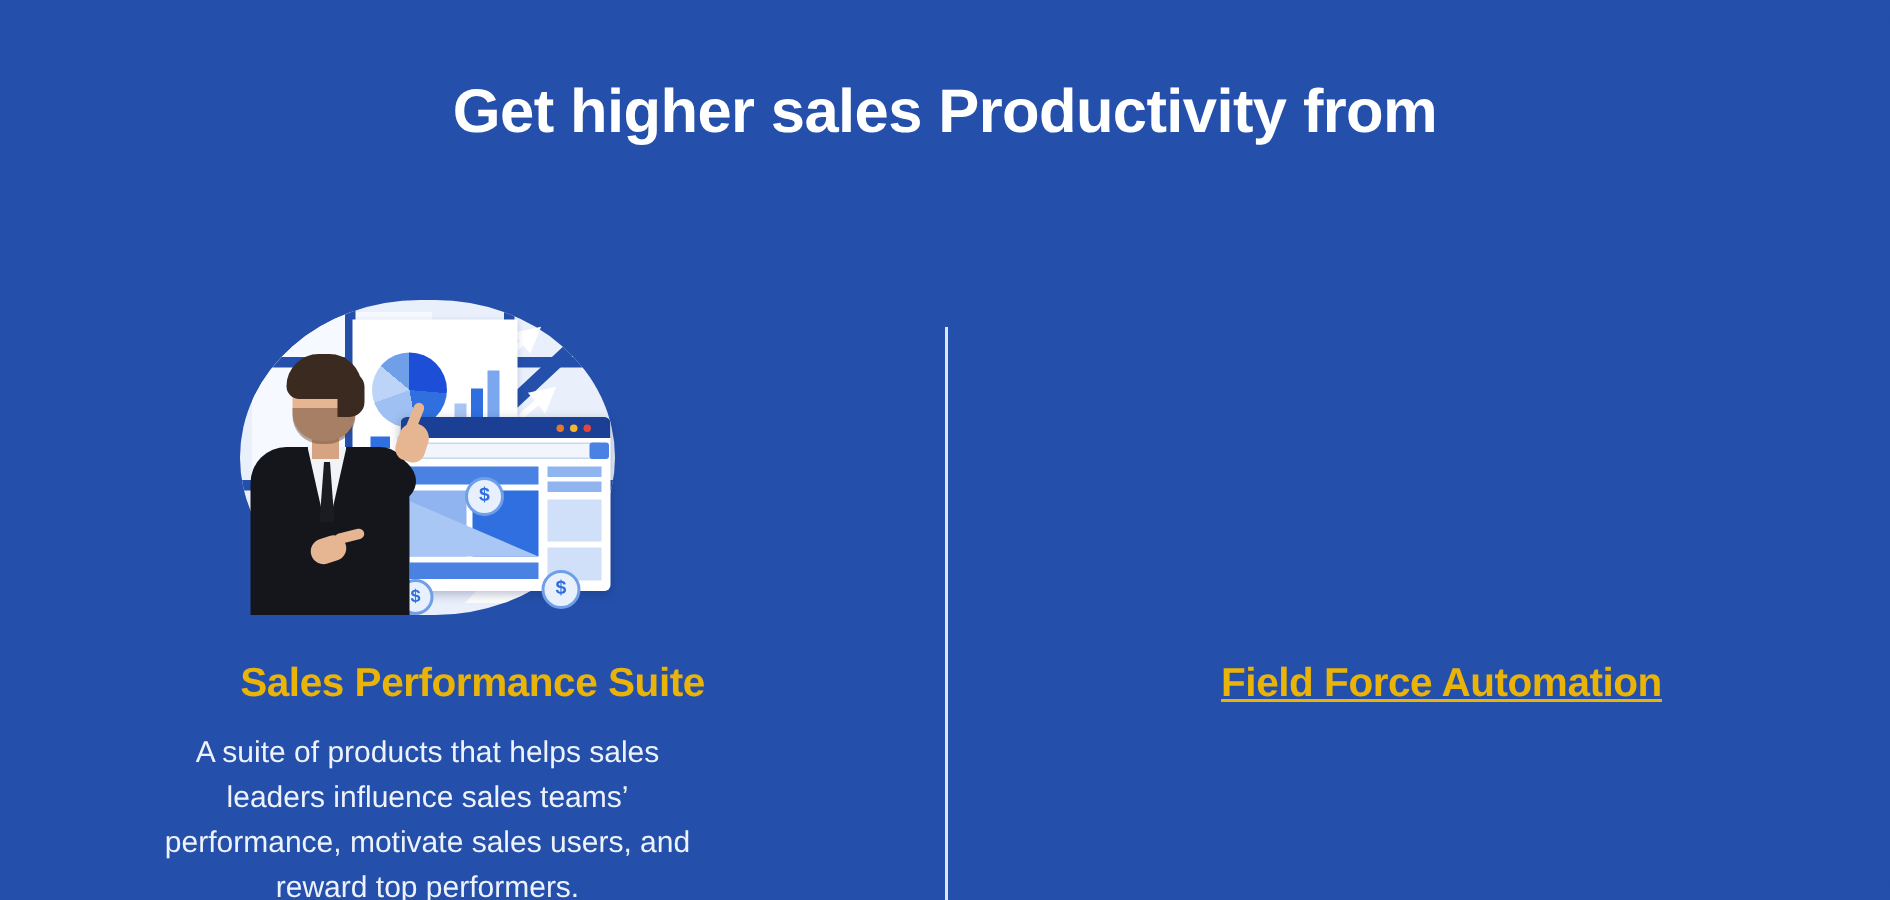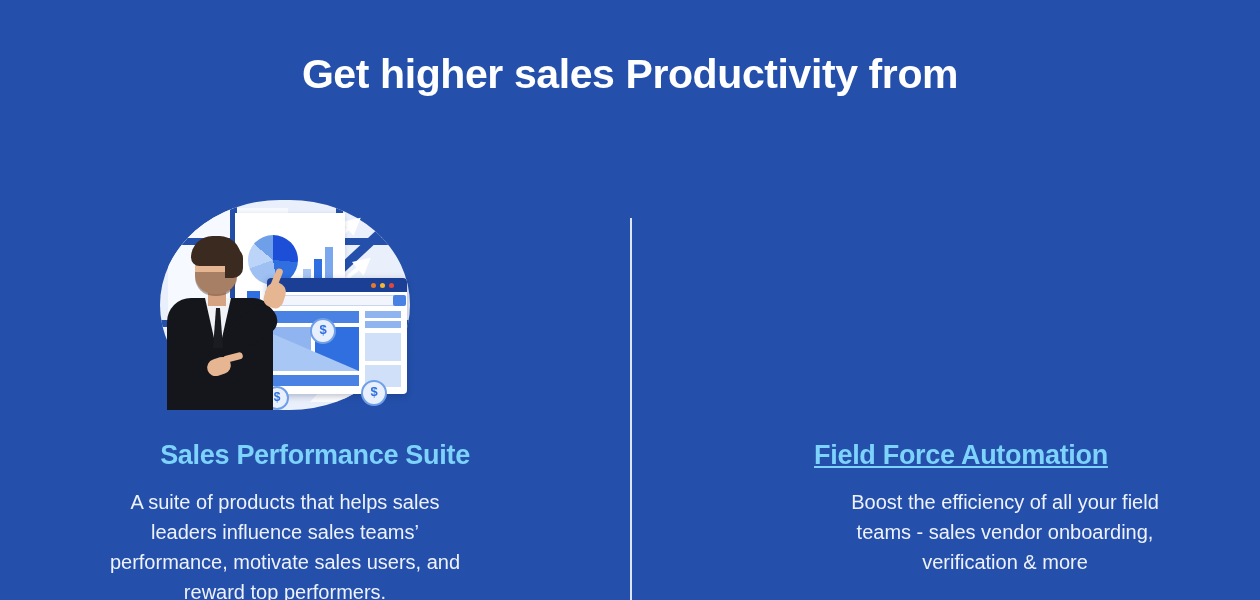--- a/index.html
+++ b/index.html
@@ -61,21 +61,21 @@
     left: 630px;
     top: 218px;
     width: 2px;
     height: 382px;
     background: #e8eefc;
     opacity: .95;
   }
 
   
   .card-title {
-    color: #7dd3fc;
+    color: #eab308;
     font-size: 27px;
     font-weight: bold;
     letter-spacing: -0.3px;
     text-align: center;
     margin: 0;
     font-family: "Liberation Sans", sans-serif;
   }
   .card-body {
     color: #eef2fb;
     font-size: 20px;
@@ -469,17 +469,16 @@
         </div>
       </div>
 
       <h2 class="card-title">Sales Performance Suite</h2>
       <p class="card-body">A suite of products that helps sales leaders influence sales teams’ performance, motivate sales users, and reward top performers.</p>
     </div>
 
     <div class="col col-right">
 
       <h2 class="card-title">Field Force Automation</h2>
-      <p class="card-body">Boost the efficiency of all your field teams - sales vendor onboarding, verification &amp; more</p>
     </div>
 
   </div>
 </div>
 
 </body></html>

